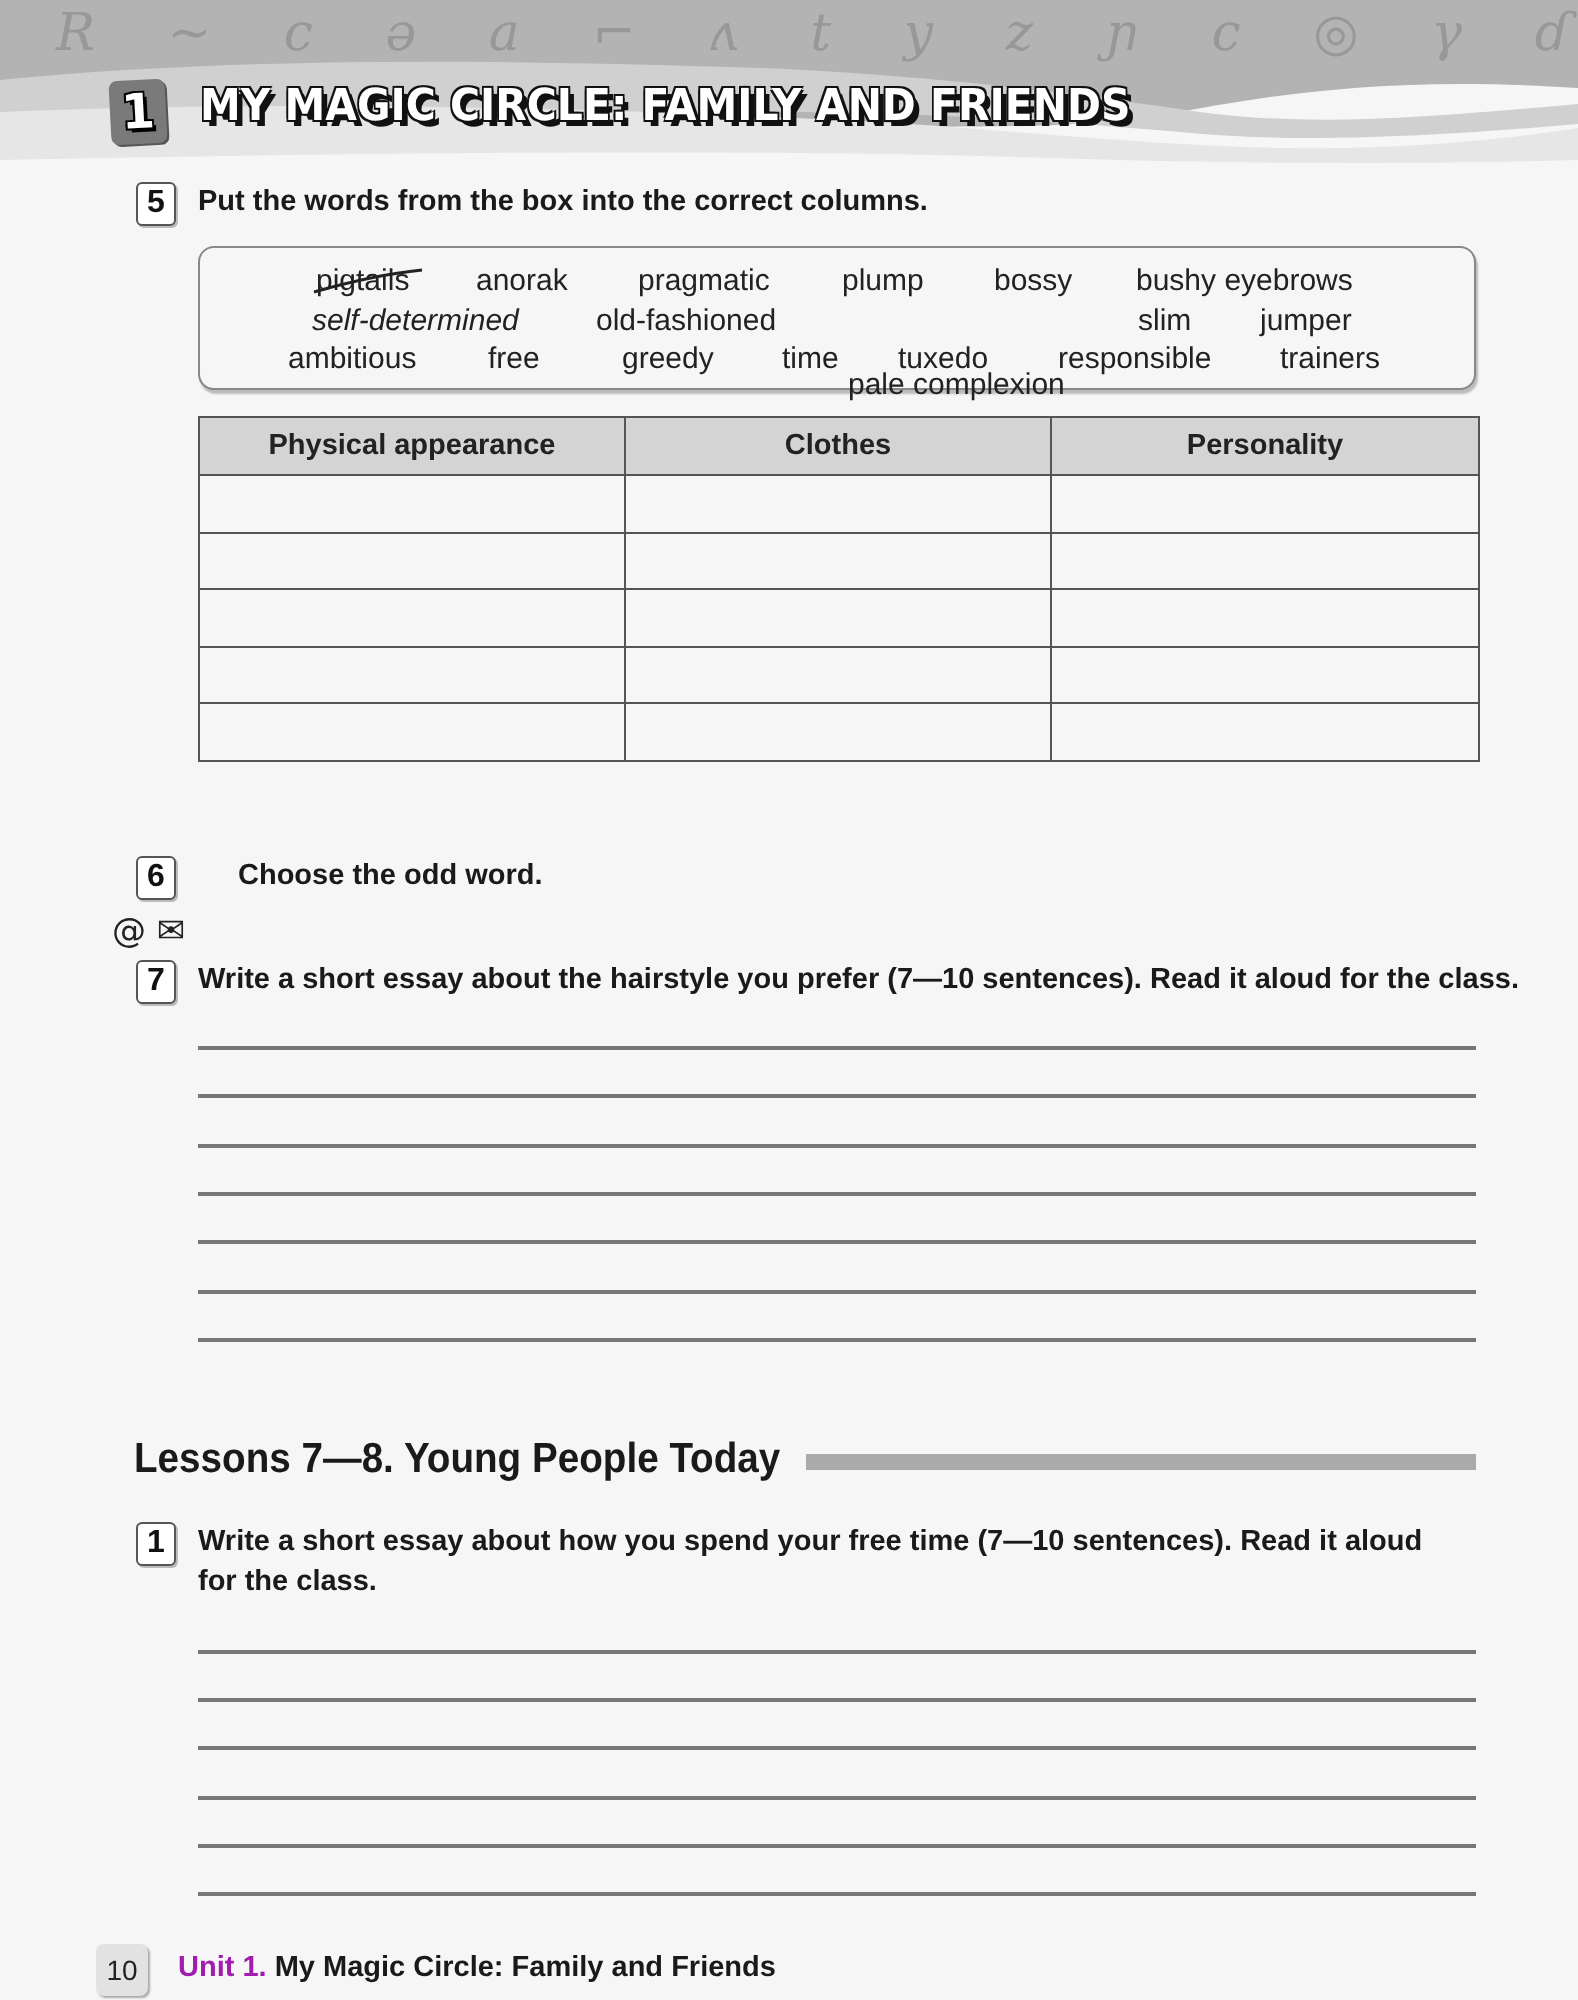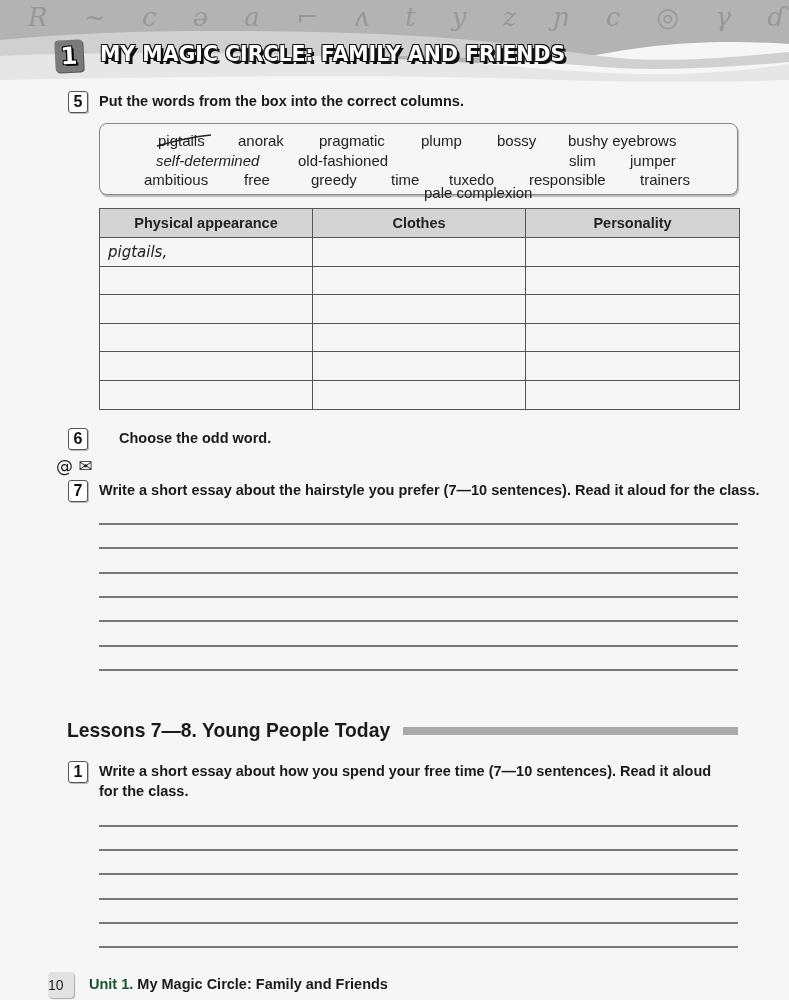--- a/index.html
+++ b/index.html
@@ -83,29 +83,29 @@
     font-family: "Liberation Sans", sans-serif; font-weight: bold; font-size: 21px;
     color: #1a1a1a; white-space: nowrap; transform: scaleX(0.92); transform-origin: left;
   }
   .lesson-bar {
     position: absolute; left: 403px; top: 727px; width: 335px; height: 8px;
     background: #aaaaaa;
   }
   .page-num {
     position: absolute; left: 48px; top: 972px; width: 26px; height: 26px;
     background: #e2e2e2; border-radius: 4px; box-shadow: 1px 1px 1px #aaa;
-    font-family: "Liberation Sans", sans-serif; font-size: 14px; text-align: left;
+    font-family: "Liberation Sans", sans-serif; font-size: 14px; text-align: center;
     line-height: 26px; color: #222;
   }
   .footer-text {
     position: absolute; left: 89px; top: 976px;
     font-family: "Liberation Sans", sans-serif; font-size: 14.5px; font-weight: bold;
     white-space: nowrap;
   }
-  .footer-unit { color: #14532d; }
+  .footer-unit { color: #a21caf; }
   .footer-title { color: #1a1a1a; }
 </style>
 </head>
 <body>
 
 <div class="banner">
   <svg width="789" height="90" viewBox="0 0 789 90">
     <rect x="0" y="0" width="789" height="90" fill="#f6f6f6"></rect>
     <path d="M0,0 H789 V44 C700,38 640,46 580,58 C520,66 470,62 420,64 L0,66 Z" fill="#b3b3b3"></path>
     <path d="M0,40 C120,28 260,30 380,34 C470,38 530,46 600,56 C660,64 720,58 789,52 V62 C720,68 650,72 590,66 C520,60 460,56 380,56 C260,58 120,62 0,70 Z" fill="#d0d0d0"></path>
@@ -156,25 +156,20 @@
     </colgroup>
   <thead>
     <tr>
       <th>Physical appearance</th>
       <th>Clothes</th>
       <th>Personality</th>
     </tr>
   </thead>
   <tbody>
     <tr>
-      <td class="hand">pigtails,</td>
-      <td></td>
-      <td></td>
-    </tr>
-    <tr>
       <td></td>
       <td></td>
       <td></td>
     </tr>
     <tr>
       <td></td>
       <td></td>
       <td></td>
     </tr>
     <tr>

